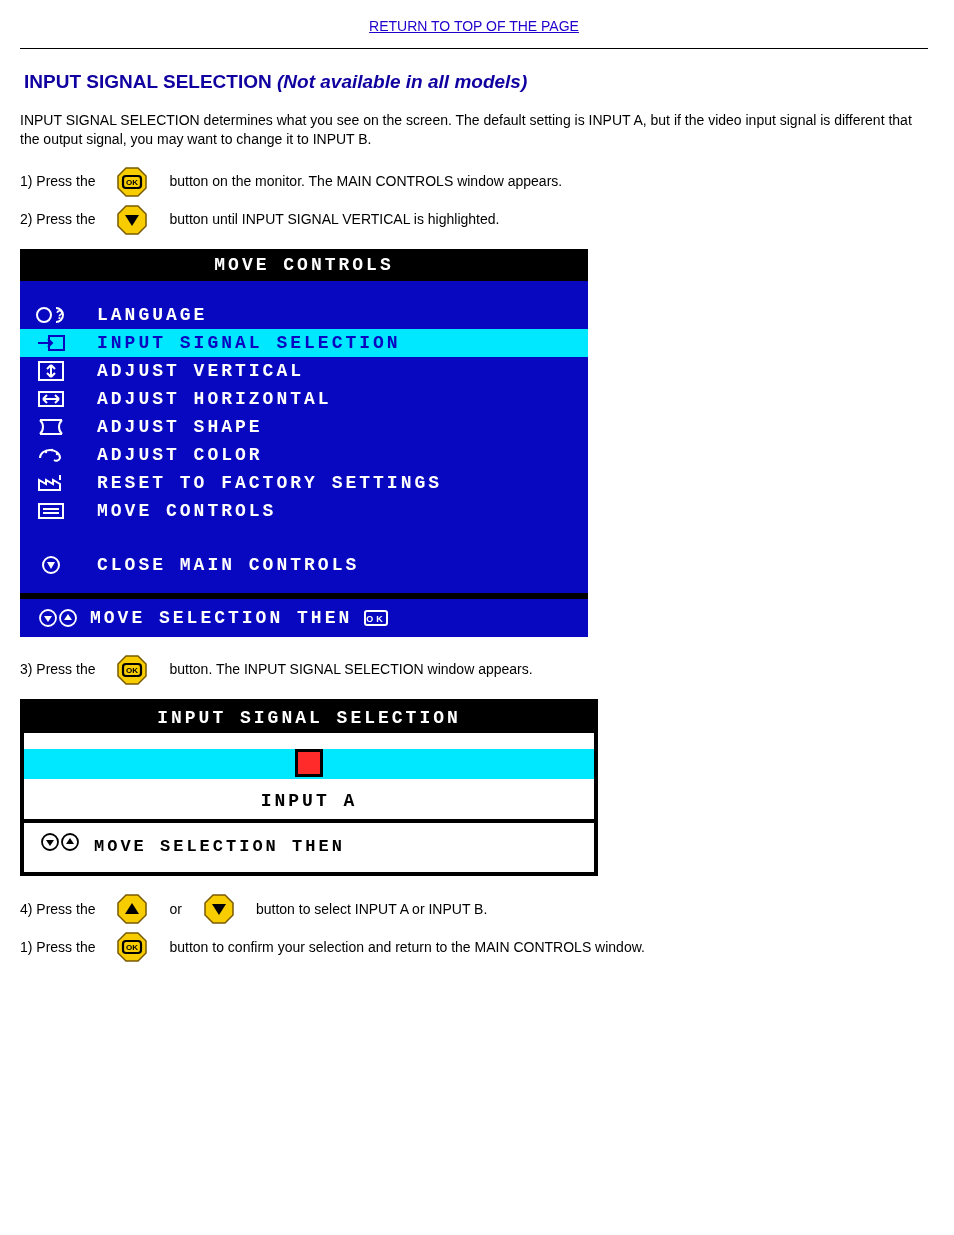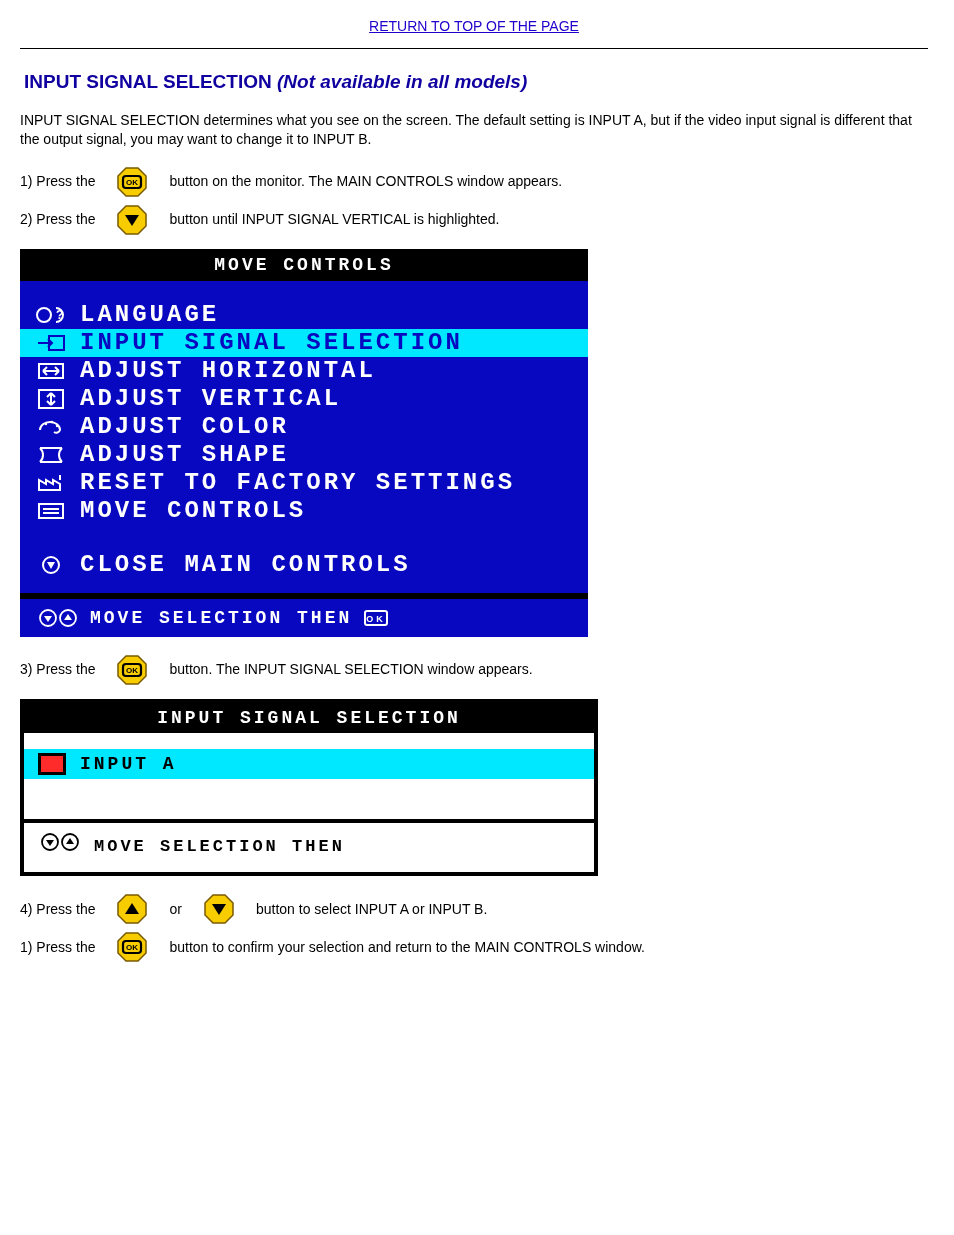--- a/index.html
+++ b/index.html
@@ -81,22 +81,22 @@
   .osd-body {
     background: #0808C0;
     color: #fff;
     padding: 10px 0 4px 0;
   }
   .osd-row {
     display: flex;
     align-items: center;
     height: 28px;
     padding: 0 12px 0 8px;
-    gap: 12px;
-    font-size: 24px;
+    gap: 29px;
+    font-size: 18px;
   }
   .osd-row.sel {
     background: #00E8FF;
     color: #0808C0;
   }
   .osd-row .mi-icon {
     width: 40px;
     flex: 0 0 40px;
     display: flex;
     align-items: center;
@@ -141,20 +141,21 @@
     display:flex;
     align-items:center;
     height: 30px;
     padding: 0 14px;
     gap: 14px;
     font-size: 18px;
   }
   .osd2-row.sel {
     background:#00E8FF;
     color:#000;
+    flex-direction:column;
   }
   .osd2-gap-top { height: 16px; background:#fff;}
   .osd2-gap { height: 40px; background:#fff;}
   .osd2-footer {
     border-top: 4px solid #000;
     padding: 8px 14px 10px 14px;
     background:#fff;
     font-size: 17px;
     line-height: 1.6;
   }
@@ -332,48 +333,48 @@
         <span class="mi-icon">
             <svg width="34" height="22">
               <use href="#i-input"></use>
             </svg>
           </span>
         <span>INPUT SIGNAL SELECTION</span>
       </div>
       <div class="osd-row">
         <span class="mi-icon">
             <svg width="34" height="22">
+              <use href="#i-vert"></use>
+            </svg>
+          </span>
+        <span>ADJUST VERTICAL</span>
+      </div>
+      <div class="osd-row">
+        <span class="mi-icon">
+            <svg width="34" height="22">
               <use href="#i-horiz"></use>
             </svg>
           </span>
         <span>ADJUST HORIZONTAL</span>
       </div>
       <div class="osd-row">
         <span class="mi-icon">
             <svg width="34" height="22">
-              <use href="#i-vert"></use>
-            </svg>
-          </span>
-        <span>ADJUST VERTICAL</span>
+              <use href="#i-shape"></use>
+            </svg>
+          </span>
+        <span>ADJUST SHAPE</span>
       </div>
       <div class="osd-row">
         <span class="mi-icon">
             <svg width="34" height="22">
               <use href="#i-color"></use>
             </svg>
           </span>
         <span>ADJUST COLOR</span>
-      </div>
-      <div class="osd-row">
-        <span class="mi-icon">
-            <svg width="34" height="22">
-              <use href="#i-shape"></use>
-            </svg>
-          </span>
-        <span>ADJUST SHAPE</span>
       </div>
       <div class="osd-row">
         <span class="mi-icon">
             <svg width="34" height="22">
               <use href="#i-factory"></use>
             </svg>
           </span>
         <span>RESET TO FACTORY SETTINGS</span>
       </div>
       <div class="osd-row">

